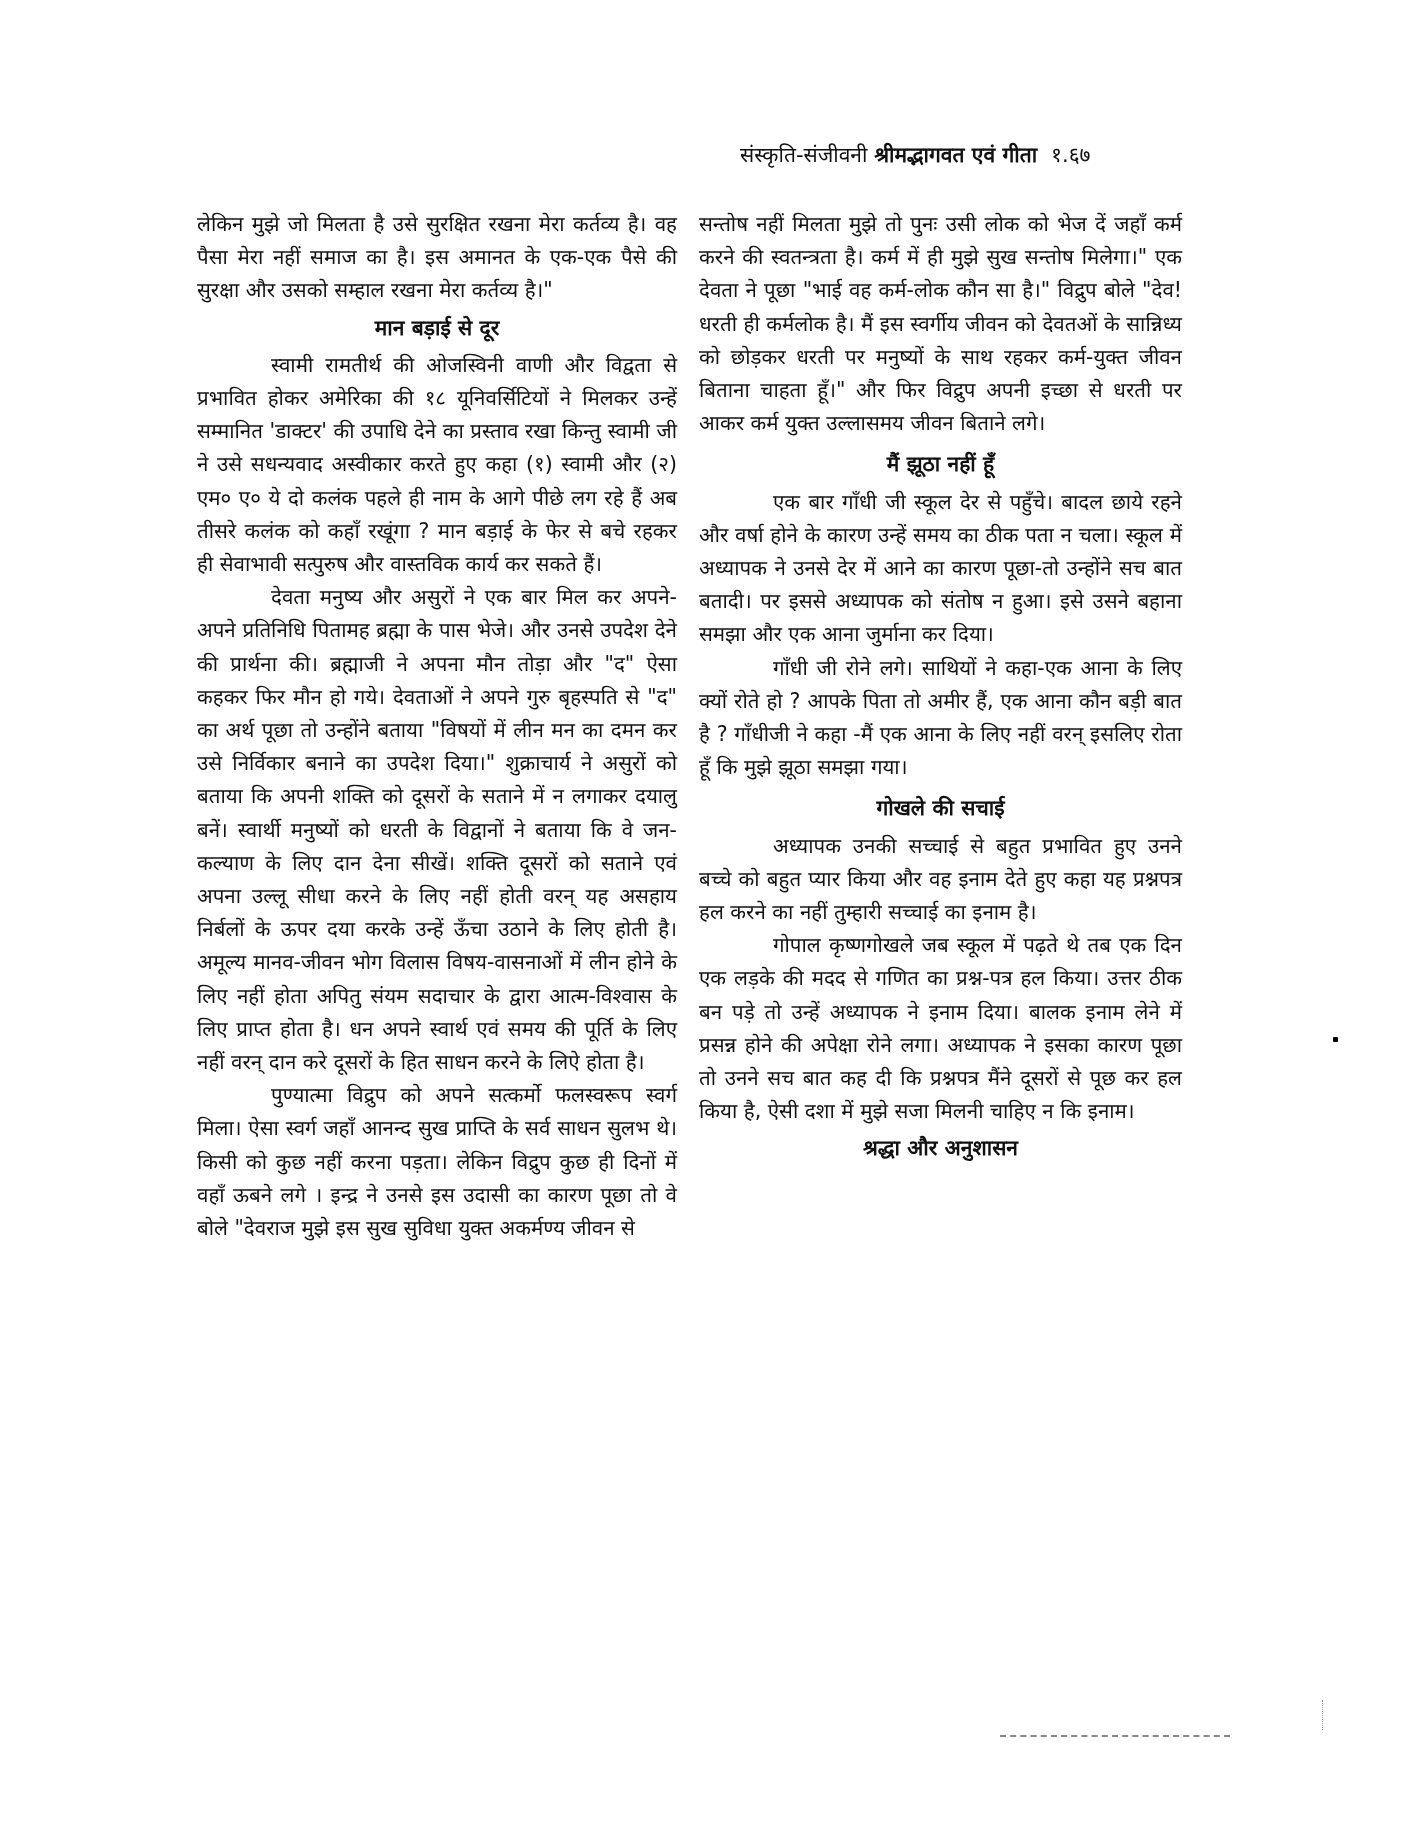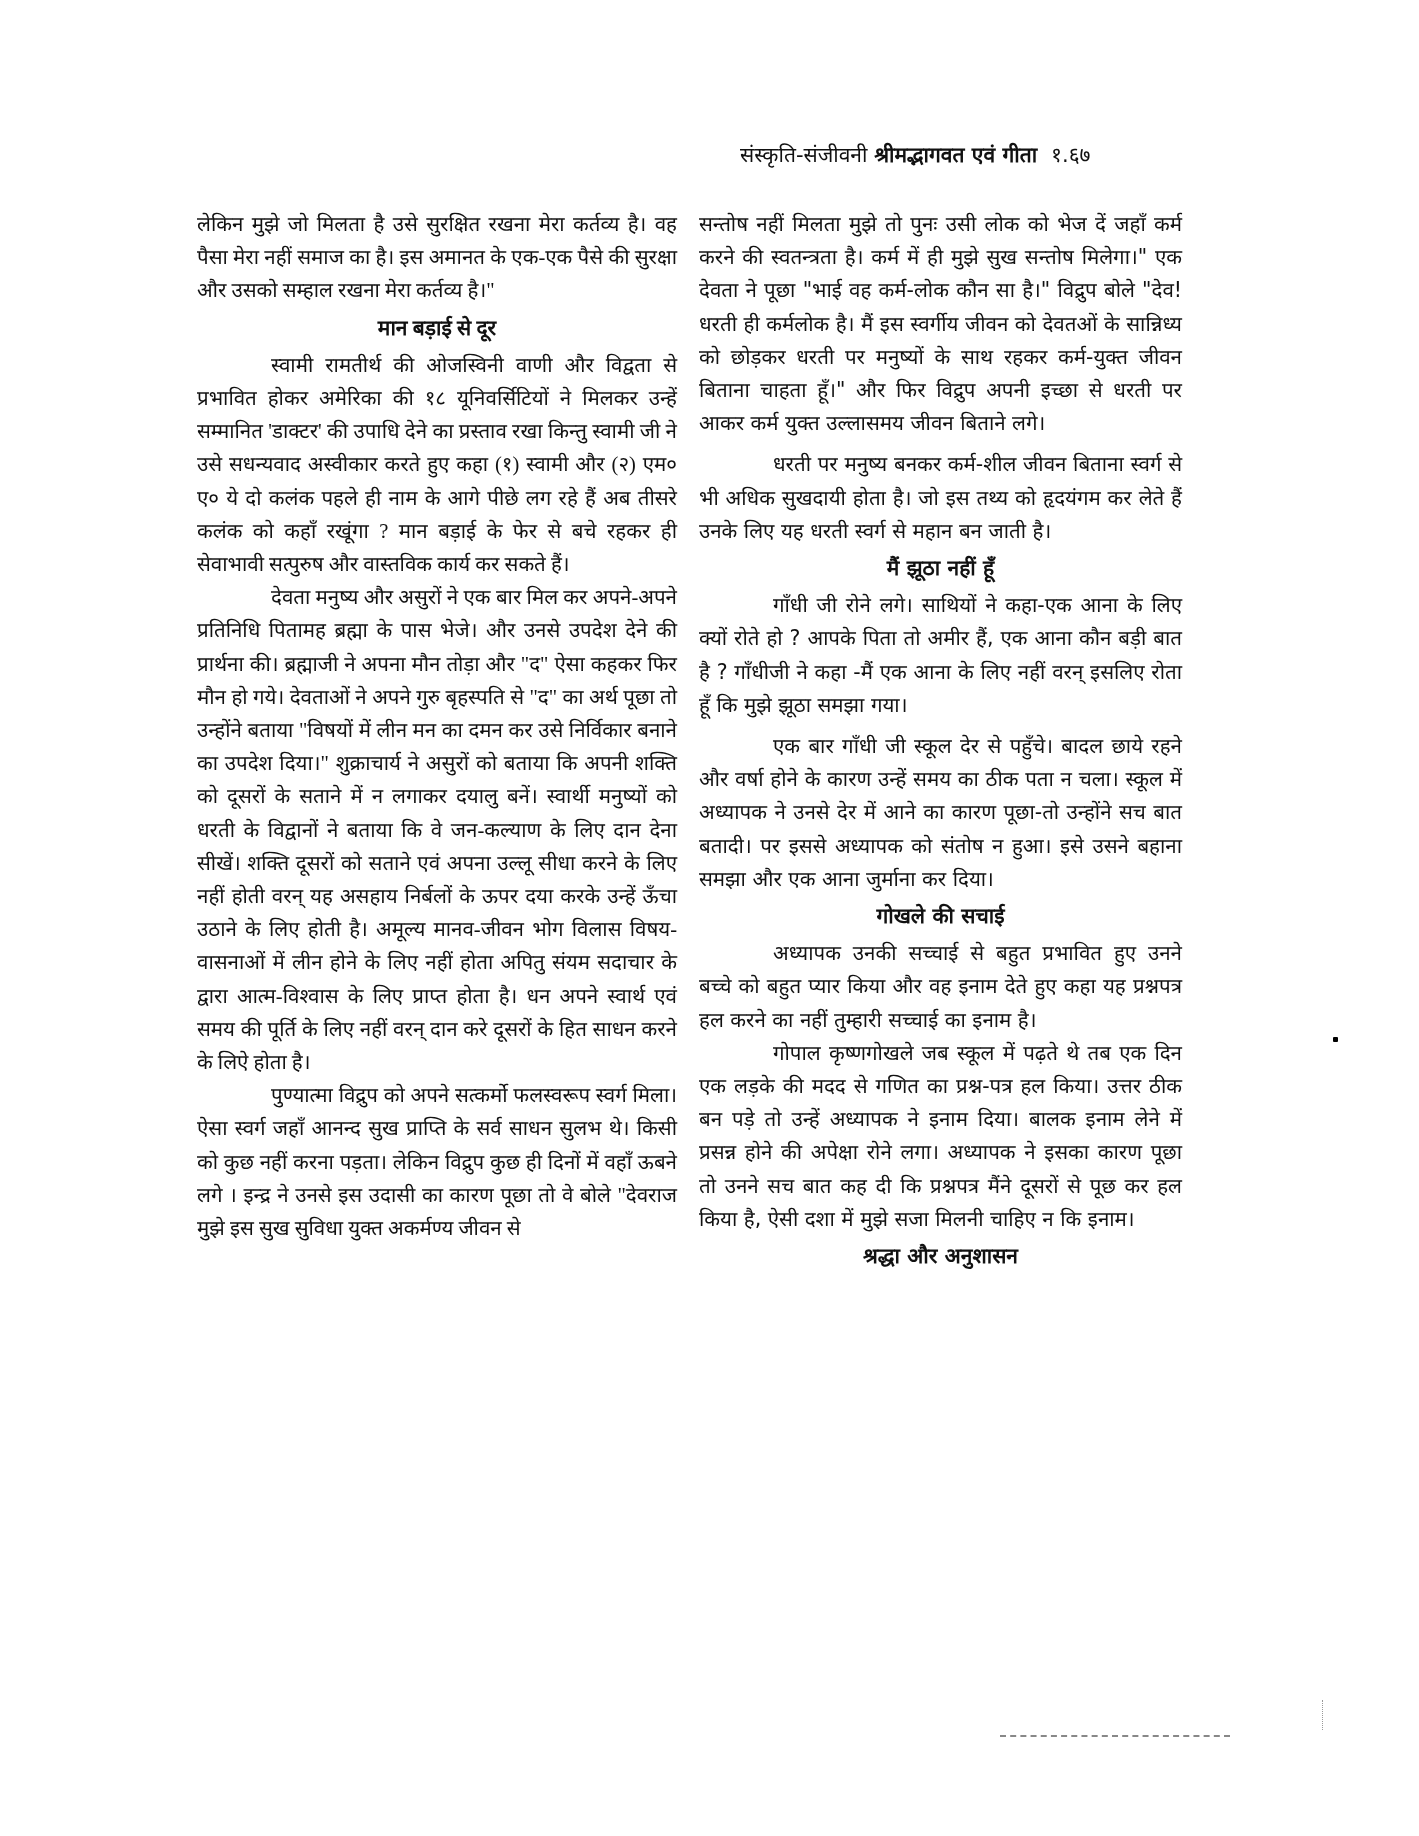--- a/index.html
+++ b/index.html
@@ -32,21 +32,21 @@
       margin-left: 14px;
     }
     .column {
       position: absolute;
       top: 208px;
       width: 480px;
       font-size: 20.5px;
       line-height: 33.2px;
       text-align: justify;
     }
-    .col-left { left: 197px; font-family: Liberation Serif, serif; }
+    .col-left { left: 197px; }
     .col-right { left: 699px; width: 483px; }
     .para {
       margin: 0;
       text-indent: 0;
     }
     .para.indent {
       text-indent: 74px;
     }
     .para.gap-after {
       margin-bottom: 8px;
@@ -93,24 +93,23 @@
 <div class="column col-left">
   <p class="para">लेकिन मुझे जो मिलता है उसे सुरक्षित रखना मेरा कर्तव्य है। वह पैसा मेरा नहीं समाज का है। इस अमानत के एक-एक पैसे की सुरक्षा और उसको सम्हाल रखना मेरा कर्तव्य है।"</p>
   <h3 class="heading">मान बड़ाई से दूर</h3>
   <p class="para indent">स्वामी रामतीर्थ की ओजस्विनी वाणी और विद्वता से प्रभावित होकर अमेरिका की १८ यूनिवर्सिटियों ने मिलकर उन्हें सम्मानित 'डाक्टर' की उपाधि देने का प्रस्ताव रखा किन्तु स्वामी जी ने उसे सधन्यवाद अस्वीकार करते हुए कहा (१) स्वामी और (२) एम० ए० ये दो कलंक पहले ही नाम के आगे पीछे लग रहे हैं अब तीसरे कलंक को कहाँ रखूंगा ? मान बड़ाई के फेर से बचे रहकर ही सेवाभावी सत्पुरुष और वास्तविक कार्य कर सकते हैं।</p>
   <p class="para indent">देवता मनुष्य और असुरों ने एक बार मिल कर अपने-अपने प्रतिनिधि पितामह ब्रह्मा के पास भेजे। और उनसे उपदेश देने की प्रार्थना की। ब्रह्माजी ने अपना मौन तोड़ा और "द" ऐसा कहकर फिर मौन हो गये। देवताओं ने अपने गुरु बृहस्पति से "द" का अर्थ पूछा तो उन्होंने बताया "विषयों में लीन मन का दमन कर उसे निर्विकार बनाने का उपदेश दिया।" शुक्राचार्य ने असुरों को बताया कि अपनी शक्ति को दूसरों के सताने में न लगाकर दयालु बनें। स्वार्थी मनुष्यों को धरती के विद्वानों ने बताया कि वे जन-कल्याण के लिए दान देना सीखें। शक्ति दूसरों को सताने एवं अपना उल्लू सीधा करने के लिए नहीं होती वरन् यह असहाय निर्बलों के ऊपर दया करके उन्हें ऊँचा उठाने के लिए होती है। अमूल्य मानव-जीवन भोग विलास विषय-वासनाओं में लीन होने के लिए नहीं होता अपितु संयम सदाचार के द्वारा आत्म-विश्वास के लिए प्राप्त होता है। धन अपने स्वार्थ एवं समय की पूर्ति के लिए नहीं वरन् दान करे दूसरों के हित साधन करने के लिऐ होता है।</p>
   <p class="para indent">पुण्यात्मा विद्रुप को अपने सत्कर्मो फलस्वरूप स्वर्ग मिला। ऐसा स्वर्ग जहाँ आनन्द सुख प्राप्ति के सर्व साधन सुलभ थे। किसी को कुछ नहीं करना पड़ता। लेकिन विद्रुप कुछ ही दिनों में वहाँ ऊबने लगे । इन्द्र ने उनसे इस उदासी का कारण पूछा तो वे बोले "देवराज मुझे इस सुख सुविधा युक्त अकर्मण्य जीवन से</p>
 </div>
 
 <div class="column col-right">
   <p class="para gap-after">सन्तोष नहीं मिलता मुझे तो पुनः उसी लोक को भेज दें जहाँ कर्म करने की स्वतन्त्रता है। कर्म में ही मुझे सुख सन्तोष मिलेगा।" एक देवता ने पूछा "भाई वह कर्म-लोक कौन सा है।" विद्रुप बोले "देव! धरती ही कर्मलोक है। मैं इस स्वर्गीय जीवन को देवतओं के सान्निध्य को छोड़कर धरती पर मनुष्यों के साथ रहकर कर्म-युक्त जीवन बिताना चाहता हूँ।" और फिर विद्रुप अपनी इच्छा से धरती पर आकर कर्म युक्त उल्लासमय जीवन बिताने लगे।</p>
-  <p class="para indent">धरती पर मनुष्य बनकर कर्म-शील जीवन बिताना स्वर्ग से भी अधिक सुखदायी होता है। जो इस तथ्य को हृदयंगम कर लेते हैं उनके लिए यह धरती स्वर्ग से महान बन जाती है।</p>
   <h3 class="heading">मैं झूठा नहीं हूँ</h3>
+  <p class="para indent">एक बार गाँधी जी स्कूल देर से पहुँचे। बादल छाये रहने और वर्षा होने के कारण उन्हें समय का ठीक पता न चला। स्कूल में अध्यापक ने उनसे देर में आने का कारण पूछा-तो उन्होंने सच बात बतादी। पर इससे अध्यापक को संतोष न हुआ। इसे उसने बहाना समझा और एक आना जुर्माना कर दिया।</p>
   <p class="para indent gap-after">गाँधी जी रोने लगे। साथियों ने कहा-एक आना के लिए क्यों रोते हो ? आपके पिता तो अमीर हैं, एक आना कौन बड़ी बात है ? गाँधीजी ने कहा -मैं एक आना के लिए नहीं वरन् इसलिए रोता हूँ कि मुझे झूठा समझा गया।</p>
-  <p class="para indent">एक बार गाँधी जी स्कूल देर से पहुँचे। बादल छाये रहने और वर्षा होने के कारण उन्हें समय का ठीक पता न चला। स्कूल में अध्यापक ने उनसे देर में आने का कारण पूछा-तो उन्होंने सच बात बतादी। पर इससे अध्यापक को संतोष न हुआ। इसे उसने बहाना समझा और एक आना जुर्माना कर दिया।</p>
   <h3 class="heading">गोखले की सचाई</h3>
   <p class="para indent">अध्यापक उनकी सच्चाई से बहुत प्रभावित हुए उनने बच्चे को बहुत प्यार किया और वह इनाम देते हुए कहा यह प्रश्नपत्र हल करने का नहीं तुम्हारी सच्चाई का इनाम है।</p>
   <p class="para indent">गोपाल कृष्णगोखले जब स्कूल में पढ़ते थे तब एक दिन एक लड़के की मदद से गणित का प्रश्न-पत्र हल किया। उत्तर ठीक बन पड़े तो उन्हें अध्यापक ने इनाम दिया। बालक इनाम लेने में प्रसन्न होने की अपेक्षा रोने लगा। अध्यापक ने इसका कारण पूछा तो उनने सच बात कह दी कि प्रश्नपत्र मैंने दूसरों से पूछ कर हल किया है, ऐसी दशा में मुझे सजा मिलनी चाहिए न कि इनाम।</p>
   <h3 class="heading">श्रद्धा और अनुशासन</h3>
 </div>
 
 <div class="speck speck-right"></div>
 <div class="edge-mark"></div>
 <div class="footer-rule"></div>
 

